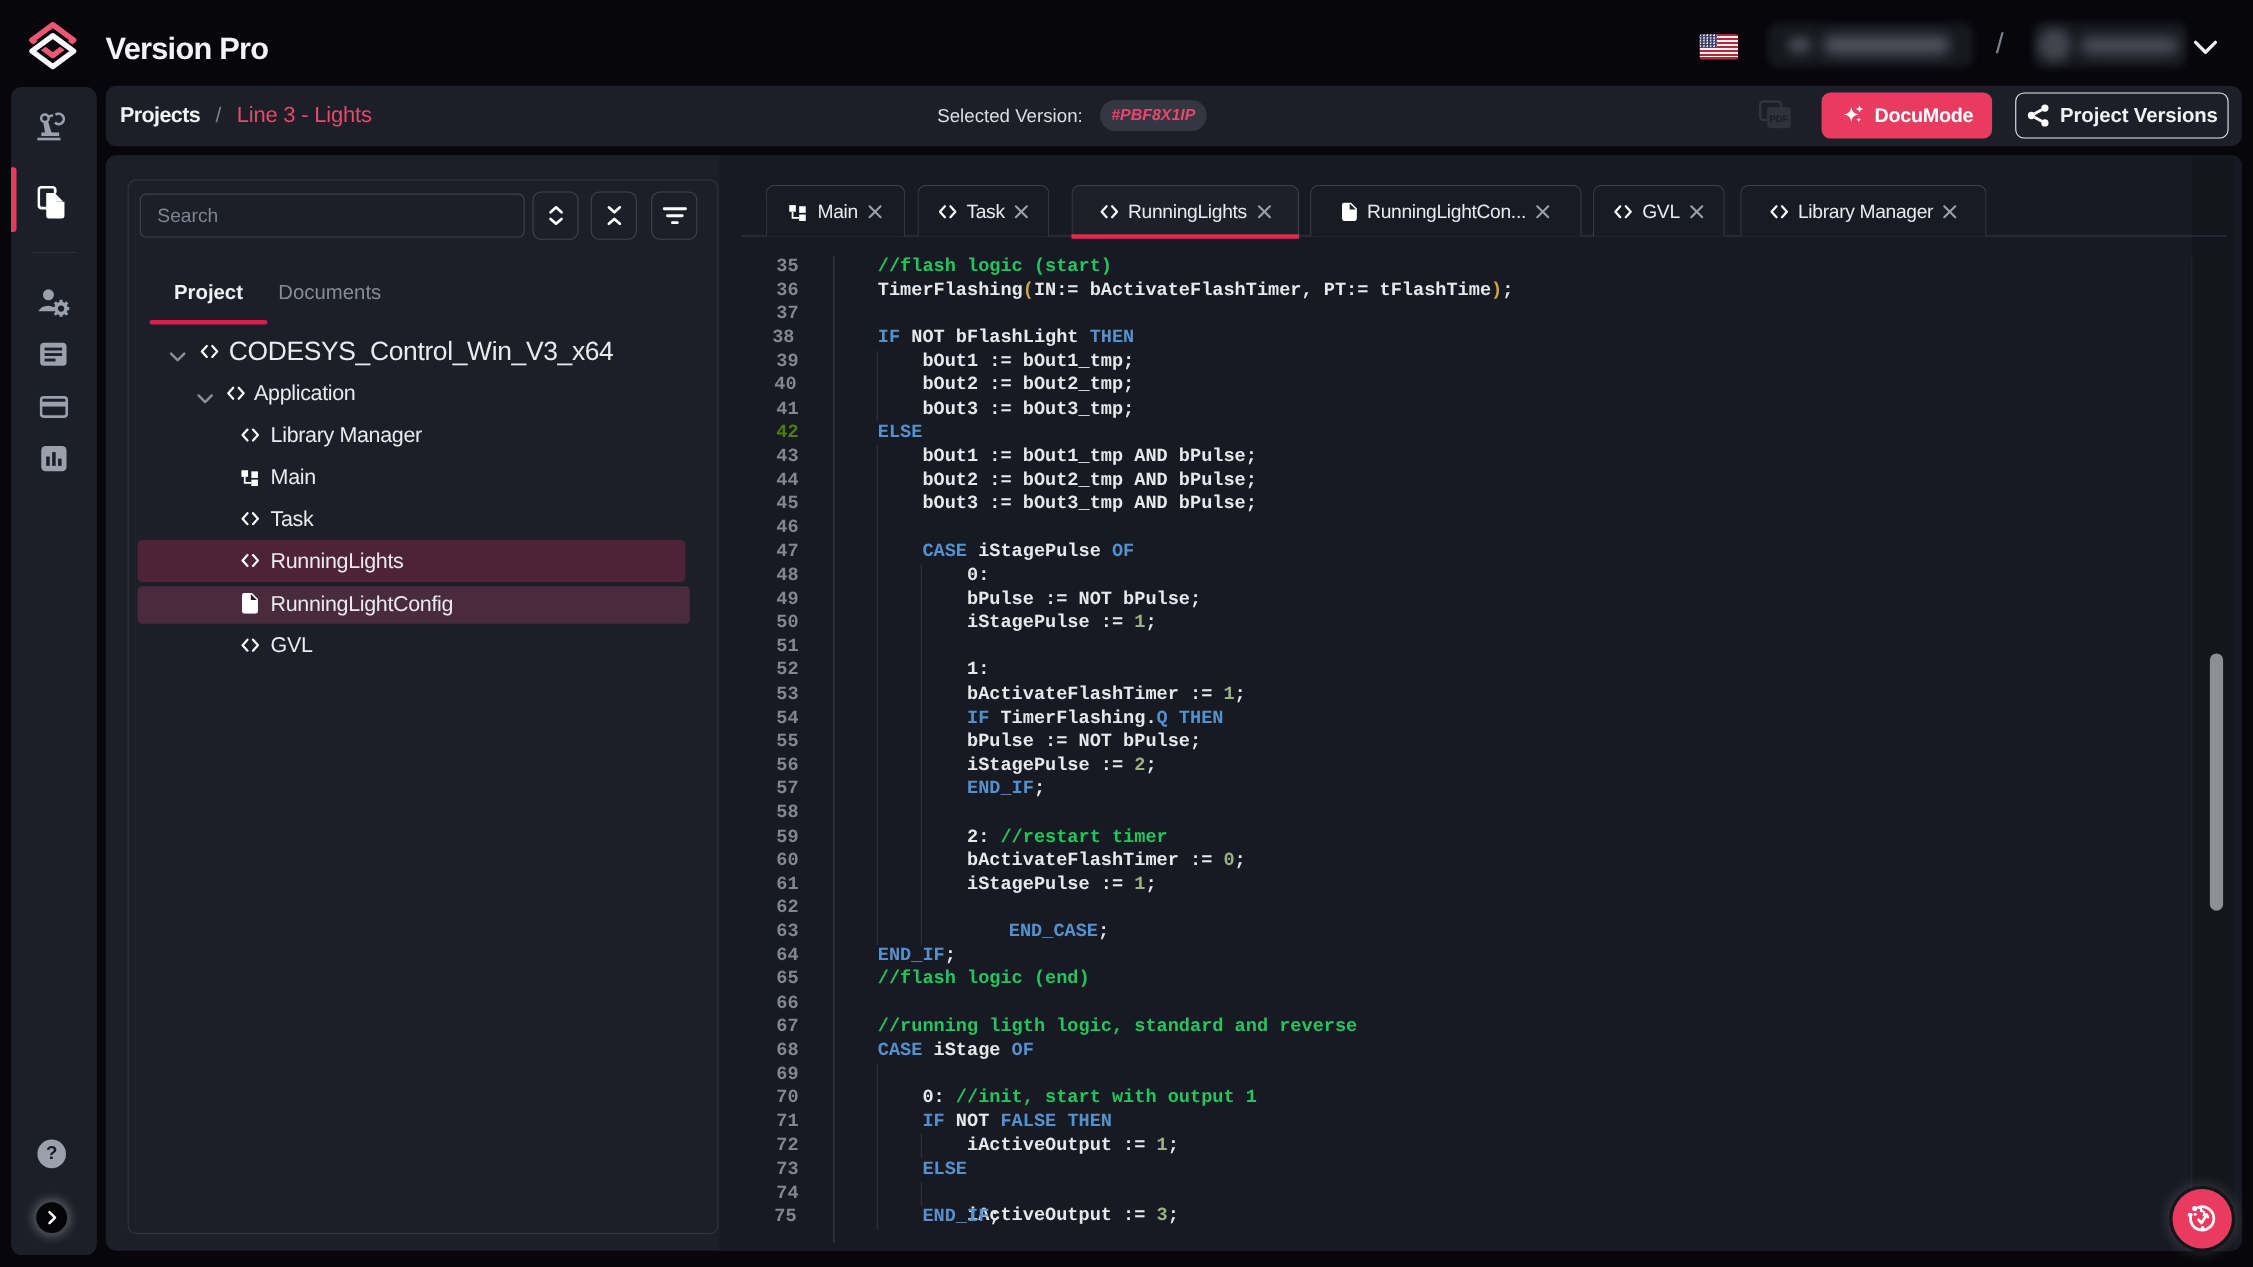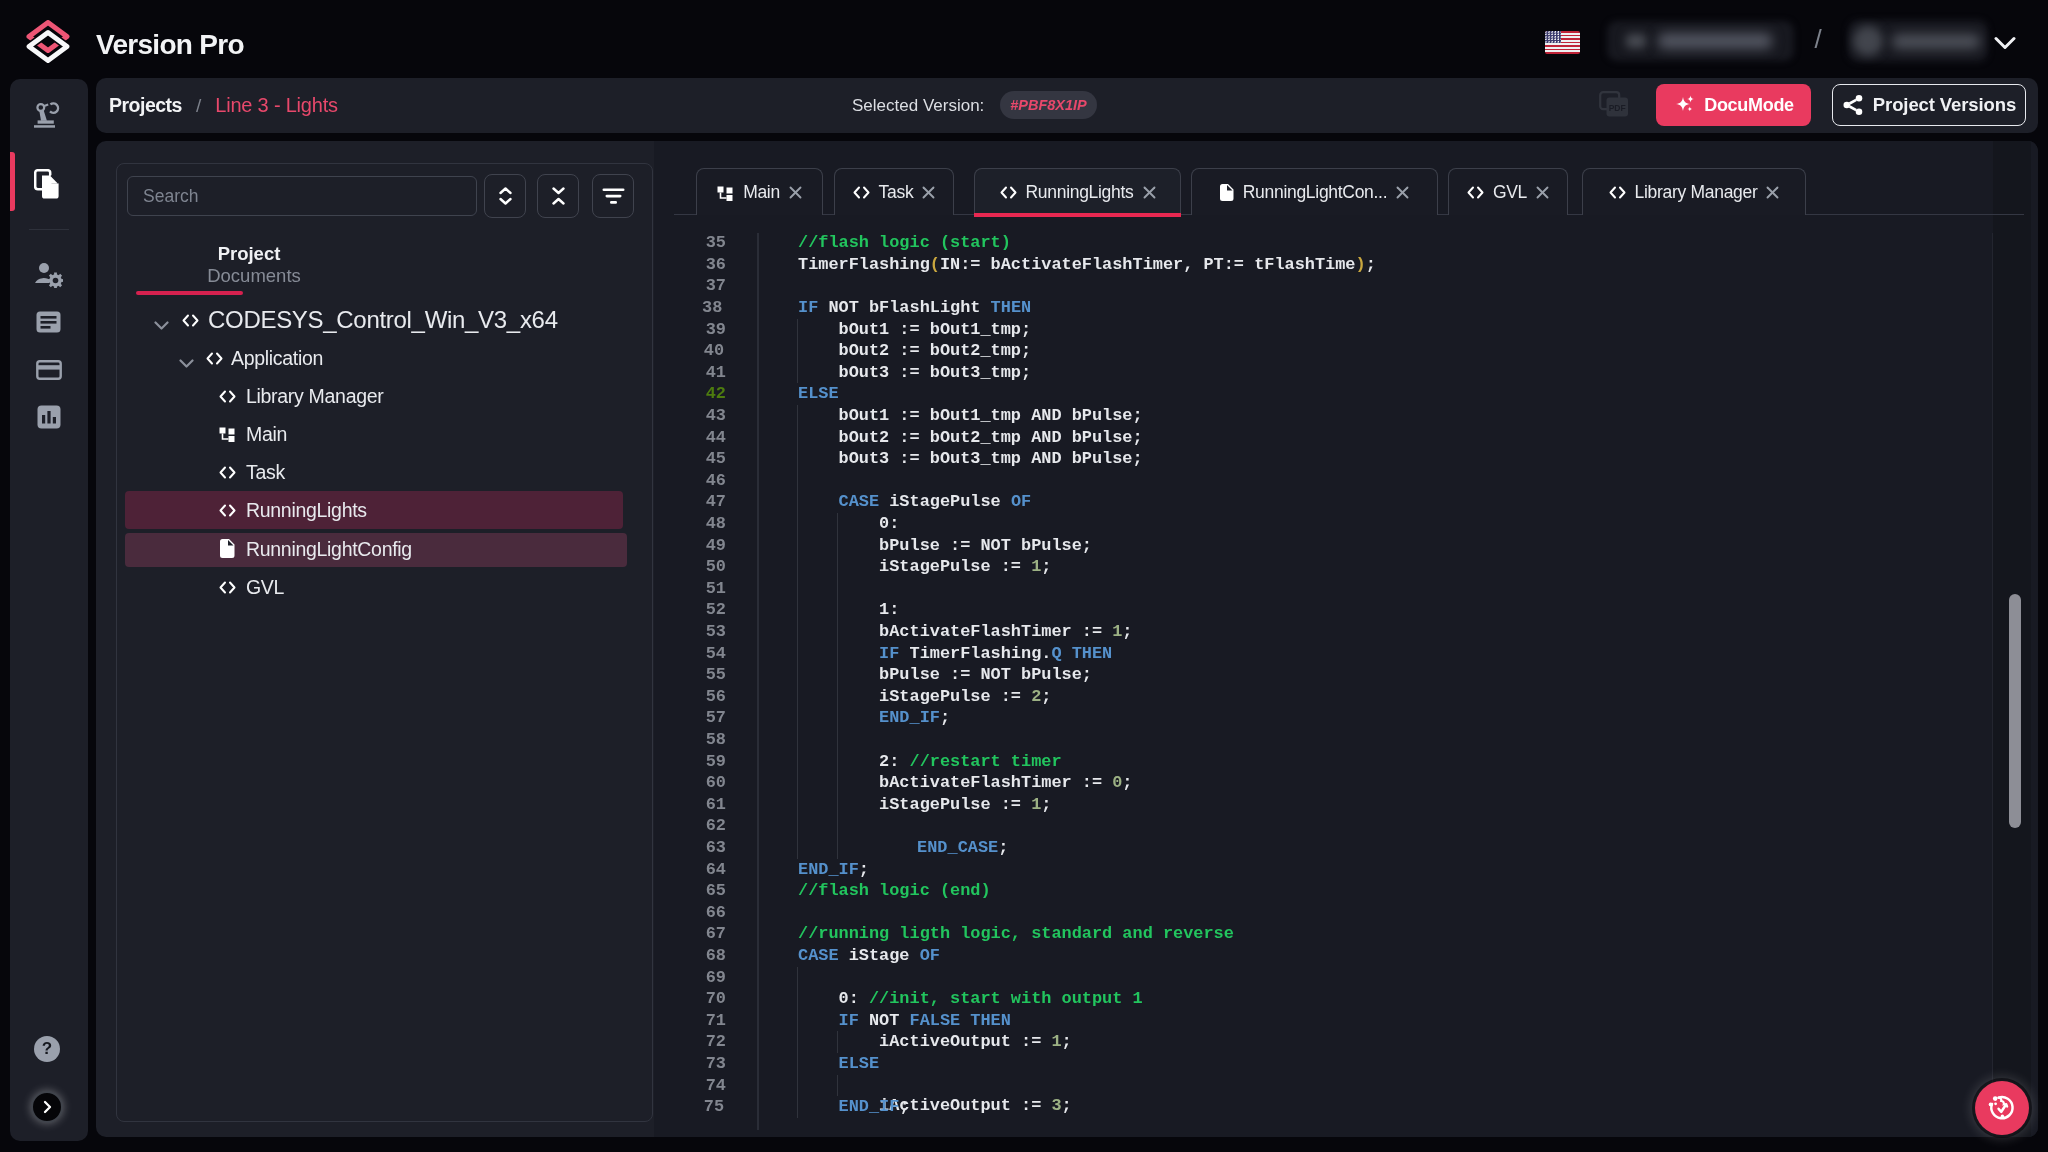--- a/index.html
+++ b/index.html
@@ -136,23 +136,23 @@
       <polyline points="1.5,16.5 6.5,12 11.5,16.5" fill="none" stroke="#fff" stroke-width="2.4" stroke-linecap="round" stroke-linejoin="round"></polyline>
     </svg>
   </div>
 <div style="position:absolute;left:592px;top:174px;width:42px;height:44px;border:1.5px solid #40434e;border-radius:8px;display:flex;align-items:center;justify-content:center;">
     <svg width="23" height="17" viewBox="0 0 23 17" style="">
       <rect x="0.5" y="0.5" width="22" height="2.6" rx="1.3" fill="#fff"></rect>
       <rect x="3.5" y="6.8" width="16" height="2.6" rx="1.3" fill="#fff"></rect>
       <rect x="8" y="13.1" width="7" height="2.6" rx="1.3" fill="#fff"></rect>
     </svg>
   </div>
-<div class="row" style="left:124px;top:243px;width:250px;height:45px;flex-direction:column;">
+<div class="row" style="left:136px;top:243px;width:250px;height:45px;">
     <span style="width:107px;text-align:center;font-size:18.5px;font-weight:600;color:#f0f1f4;">Project</span>
-    <span style="width:130px;text-align:center;font-size:18.5px;color:#868b96;margin-left:10px;">Documents</span>
+    <span style="width:130px;font-size:18.5px;color:#868b96;margin-left:10px;">Documents</span>
   </div>
 <div style="position:absolute;left:136px;top:291px;width:107px;height:3.5px;background:#d6214f;border-radius:2px;"></div>
 <div style="position:absolute;left:154px;top:316px;width:15px;height:9px;"><svg width="15" height="9" viewBox="0 0 15 9" style="">
       <polyline points="1.5,1.5 7.5,7.5 13.5,1.5" fill="none" stroke="#8b909b" stroke-width="2.2" stroke-linecap="round" stroke-linejoin="round"></polyline>
     </svg></div>
 <div style="position:absolute;left:182px;top:313px;width:18px;height:14px;"><svg width="17" height="13" viewBox="0 0 17 13" style="">
       <polyline points="6,1.5 1.5,6.5 6,11.5" fill="none" stroke="#ffffff" stroke-width="2.0" stroke-linecap="round" stroke-linejoin="round"></polyline>
       <polyline points="11,1.5 15.5,6.5 11,11.5" fill="none" stroke="#ffffff" stroke-width="2.0" stroke-linecap="round" stroke-linejoin="round"></polyline>
     </svg></div>
 <div class="row" style="left:208px;top:301px;height:38px;font-size:24px;color:#e8eaee;letter-spacing:-0.3px;">CODESYS_Control_Win_V3_x64</div>

